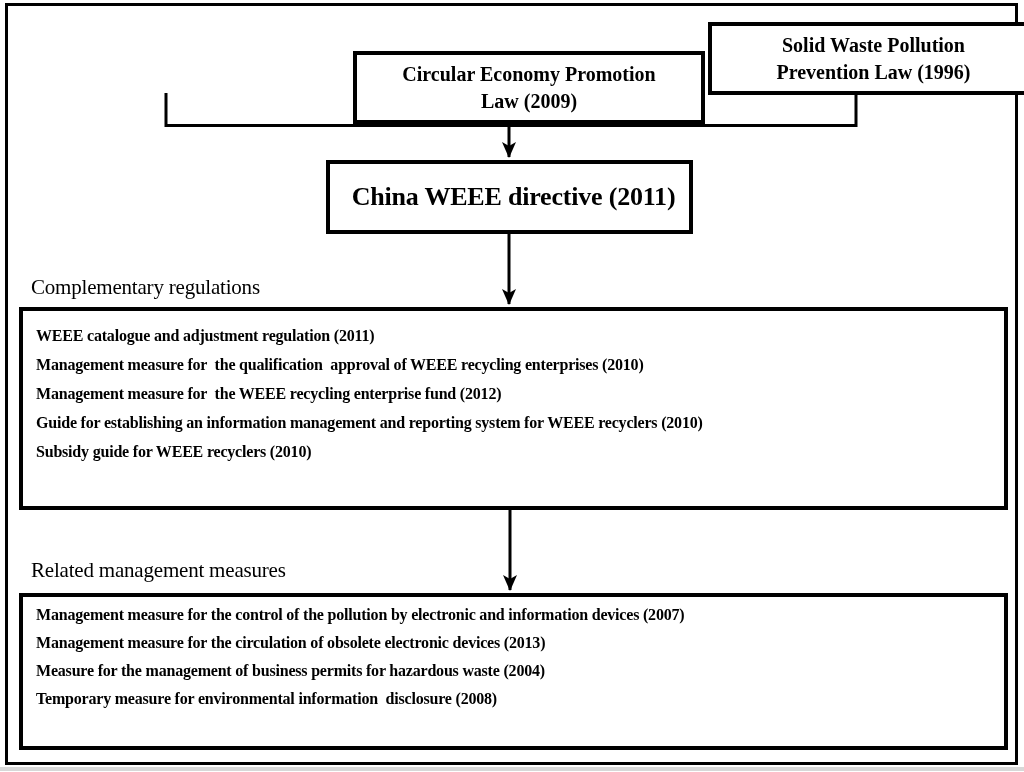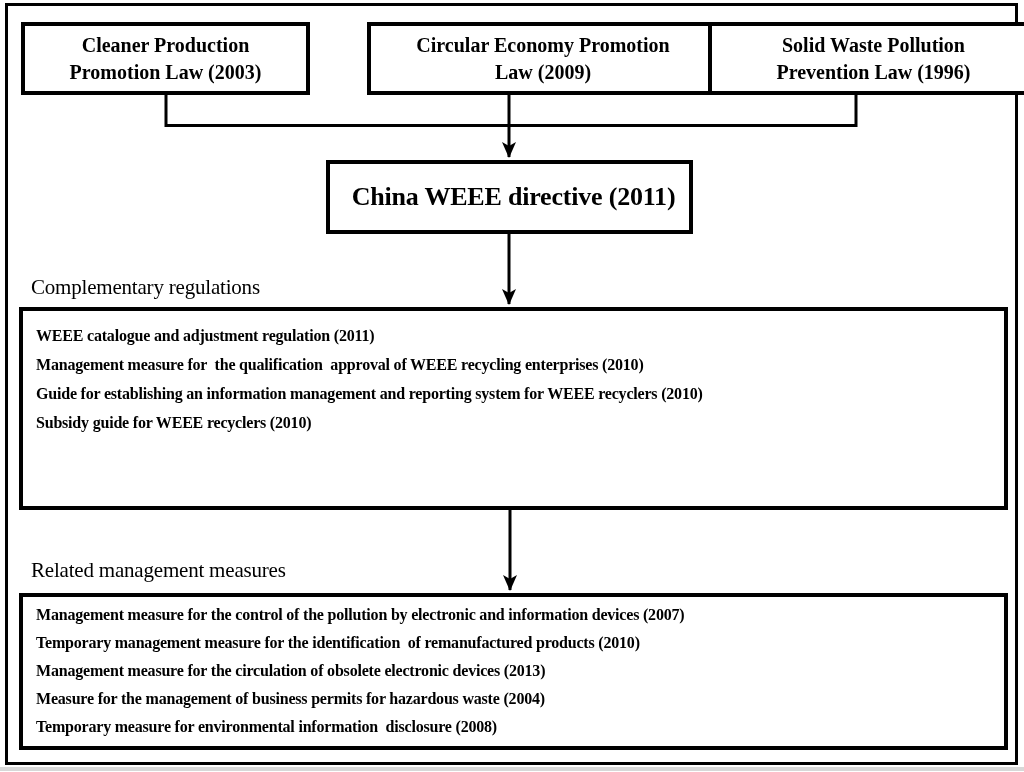--- a/index.html
+++ b/index.html
@@ -40,21 +40,21 @@
     display: flex;
     align-items: center;
     justify-content: center;
     text-align: center;
     font-weight: bold;
     font-size: 20px;
     line-height: 1.32;
     white-space: pre-line;
   }
   .law-box.b1 { left: 21px;  width: 289px; }
-  .law-box.b2 { left: 367px; width: 352px; }
+  .law-box.b2 { left: 353px; width: 352px; margin-top: 29px; }
   .law-box.b3 { left: 708px; width: 331px; }
   .directive-box {
     position: absolute;
     left: 326px; top: 160px;
     width: 367px; height: 74px;
     border: 4px solid #000000;
     box-sizing: border-box;
     background: #ffffff;
     display: flex;
     align-items: center;
@@ -105,43 +105,41 @@
       <marker id="arrowhead" markerUnits="userSpaceOnUse" markerWidth="18" markerHeight="16" refX="15" refY="8" orient="auto">
         <path d="M0,1 L16,8 L0,15 L4,8 Z" fill="#000000"></path>
       </marker>
     </defs>
     <path d="M166,93 L166,125.5 M856,93 L856,125.5 M164.5,125.5 L857.5,125.5" stroke="#000000" stroke-width="3" fill="none"></path>
     <line x1="509" y1="93" x2="509" y2="157" stroke="#000000" stroke-width="3" marker-end="url(#arrowhead)"></line>
     <line x1="509" y1="233" x2="509" y2="304" stroke="#000000" stroke-width="3" marker-end="url(#arrowhead)"></line>
     <line x1="510" y1="509" x2="510" y2="590" stroke="#000000" stroke-width="3" marker-end="url(#arrowhead)"></line>
   </svg>
 
-  <div class="law-box b1">Cleaner Production
-Promotion Law (2003)</div>
   <div class="law-box b2">Circular Economy Promotion
 Law (2009)</div>
   <div class="law-box b3">Solid Waste Pollution
 Prevention Law (1996)</div>
 
   <div class="directive-box">China WEEE directive (2011)</div>
 
   <div class="section-label label-comp">Complementary regulations</div>
 
   <div class="big-box comp">
     <div class="item">WEEE catalogue and adjustment regulation (2011)</div>
     <div class="item">Management measure for  the qualification  approval of WEEE recycling enterprises (2010)</div>
+    <div class="item">Management measure for  the WEEE recycling enterprise fund (2012)</div>
     <div class="item">Guide for establishing an information management and reporting system for WEEE recyclers (2010)</div>
     <div class="item">Subsidy guide for WEEE recyclers (2010)</div>
   </div>
 
   <div class="section-label label-rel">Related management measures</div>
 
   <div class="big-box rel">
     <div class="item">Management measure for the control of the pollution by electronic and information devices (2007)</div>
-    <div class="item">Temporary management measure for the identification  of remanufactured products (2010)</div>
     <div class="item">Management measure for the circulation of obsolete electronic devices (2013)</div>
     <div class="item">Measure for the management of business permits for hazardous waste (2004)</div>
     <div class="item">Temporary measure for environmental information  disclosure (2008)</div>
   </div>
 
   <div class="bottom-strip"></div>
 
 </div>
 
 </body></html>

